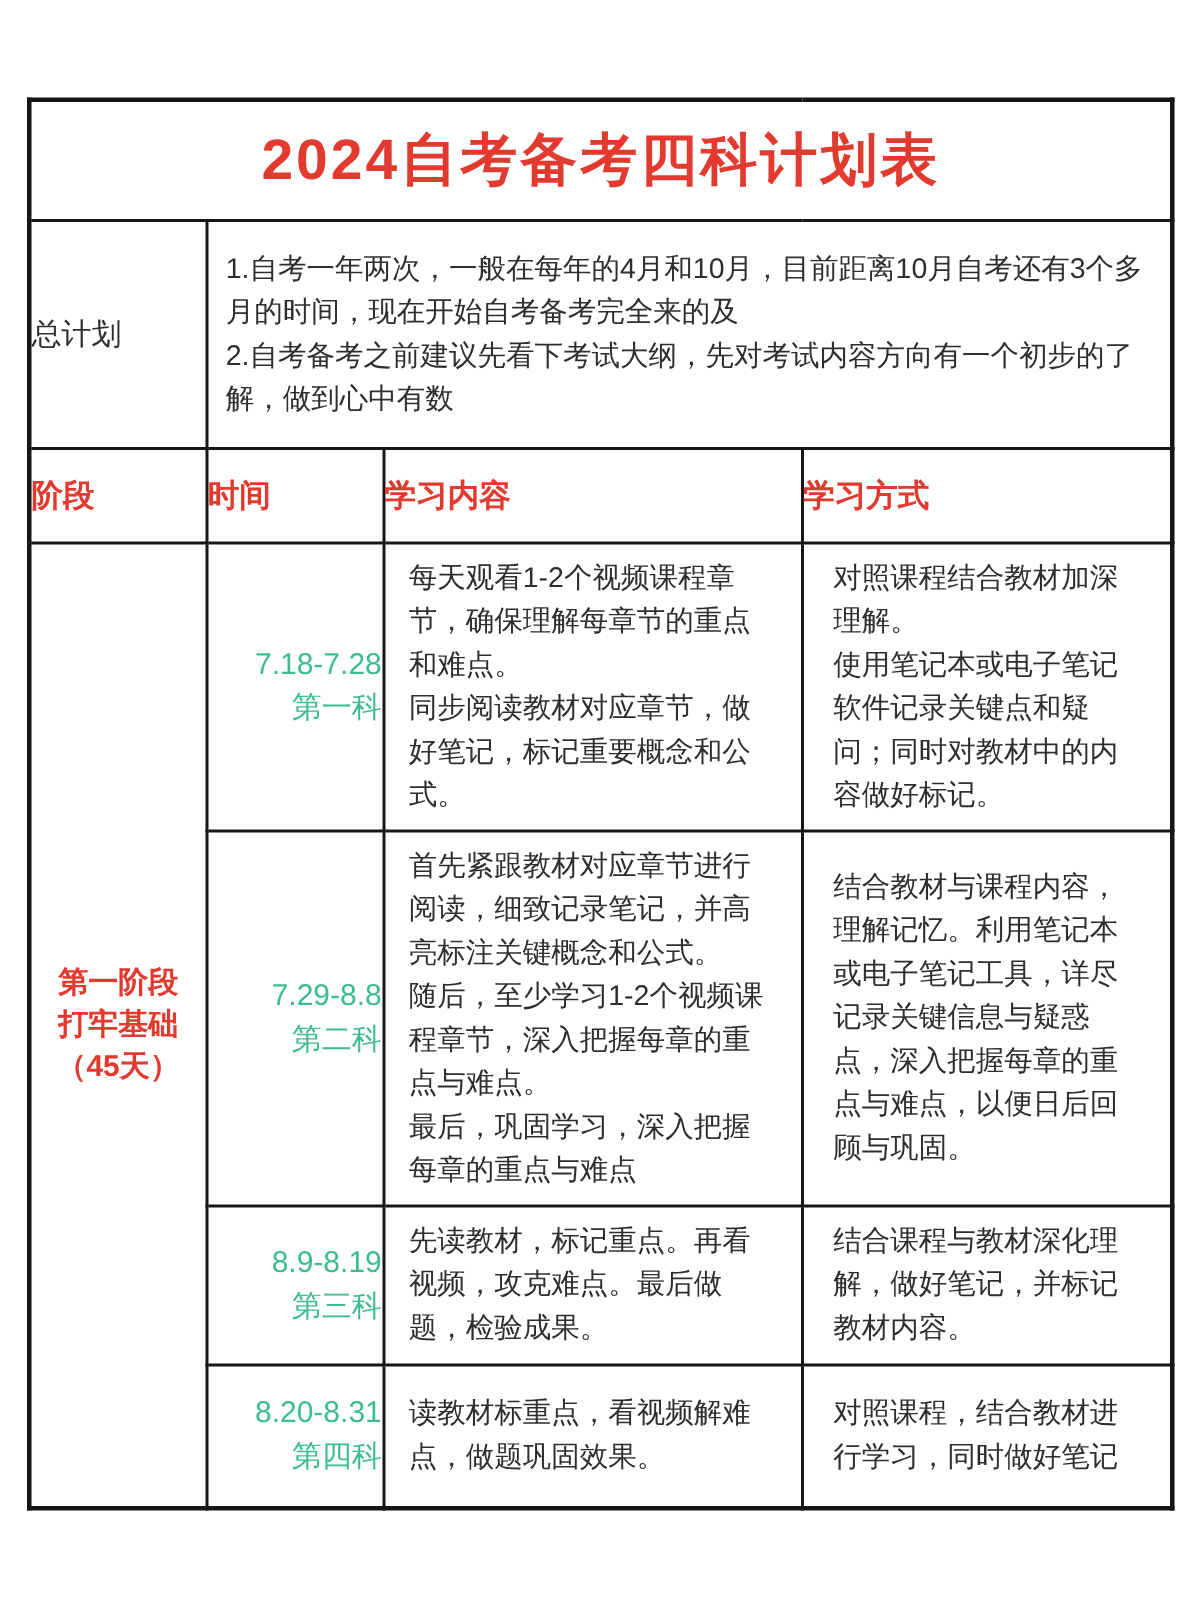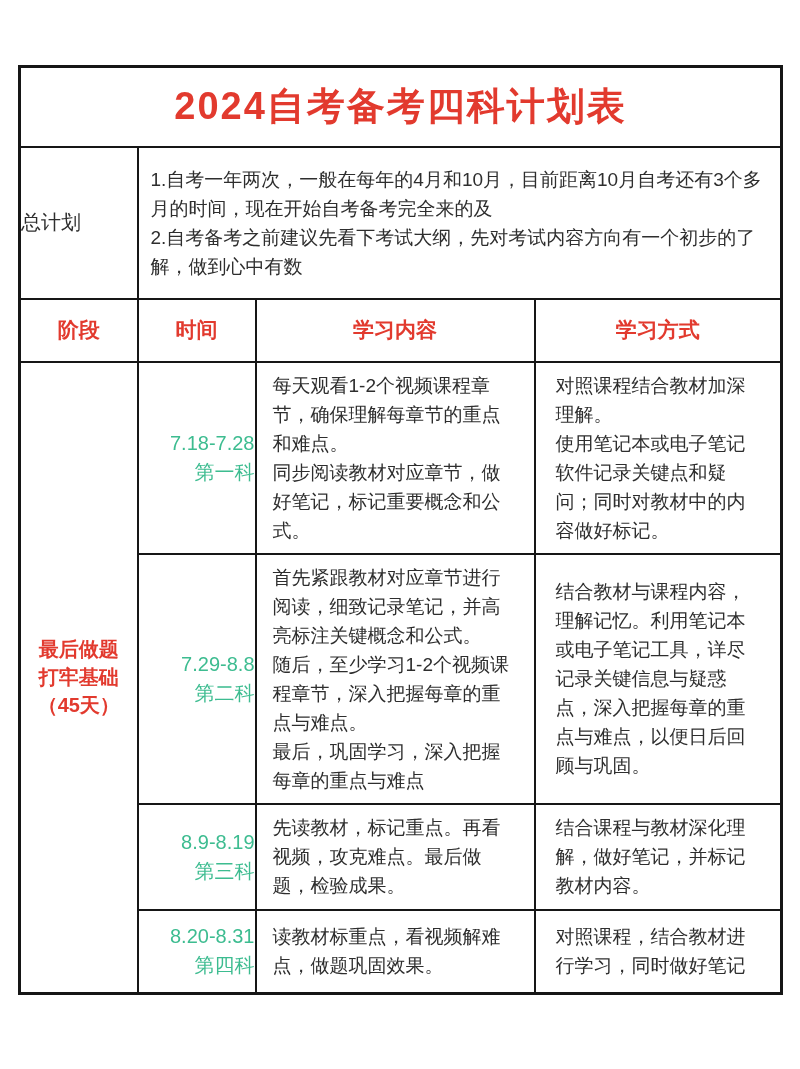--- a/index.html
+++ b/index.html
@@ -56,30 +56,29 @@
   }
   td.overview-text {
     padding: 6px 12px;
     font-size: 19px;
     line-height: 29px;
     text-align: left;
   }
   
   tr.header-row td {
     height: 63px;
-    text-align: center;
     color: var(--accent-red);
     font-size: 21px;
     font-weight: bold;
   }
   
   tr.body-row-1 td { height: 192px; }
   tr.body-row-2 td { height: 246px; }
   tr.body-row-3 td { height: 106px; }
-  tr.body-row-4 td { height: 84px; }
+  tr.body-row-4 td { height: 96px; }
   td.stage-cell {
     text-align: center;
     color: var(--accent-red);
     font-size: 20px;
     font-weight: bold;
     line-height: 28px;
   }
   td.time-cell {
     text-align: right;
     color: var(--accent-green);
@@ -126,21 +125,21 @@
 
     <tr class="header-row">
       <td>阶段</td>
       <td>时间</td>
       <td>学习内容</td>
       <td>学习方式</td>
     </tr>
 
     <tr class="body-row-1">
       <td rowspan="4" class="stage-cell">
-        <p>最后做题</p>
+        <p>第一阶段</p>
         <p>打牢基础</p>
         <p>（45天）</p>
       </td>
       <td class="time-cell">
         <p>7.18-7.28</p>
         <p>第一科</p>
       </td>
       <td class="content-cell">
         <p>每天观看1-2个视频课程章节，确保理解每章节的重点和难点。</p>
         <p>同步阅读教材对应章节，做好笔记，标记重要概念和公式。</p>

